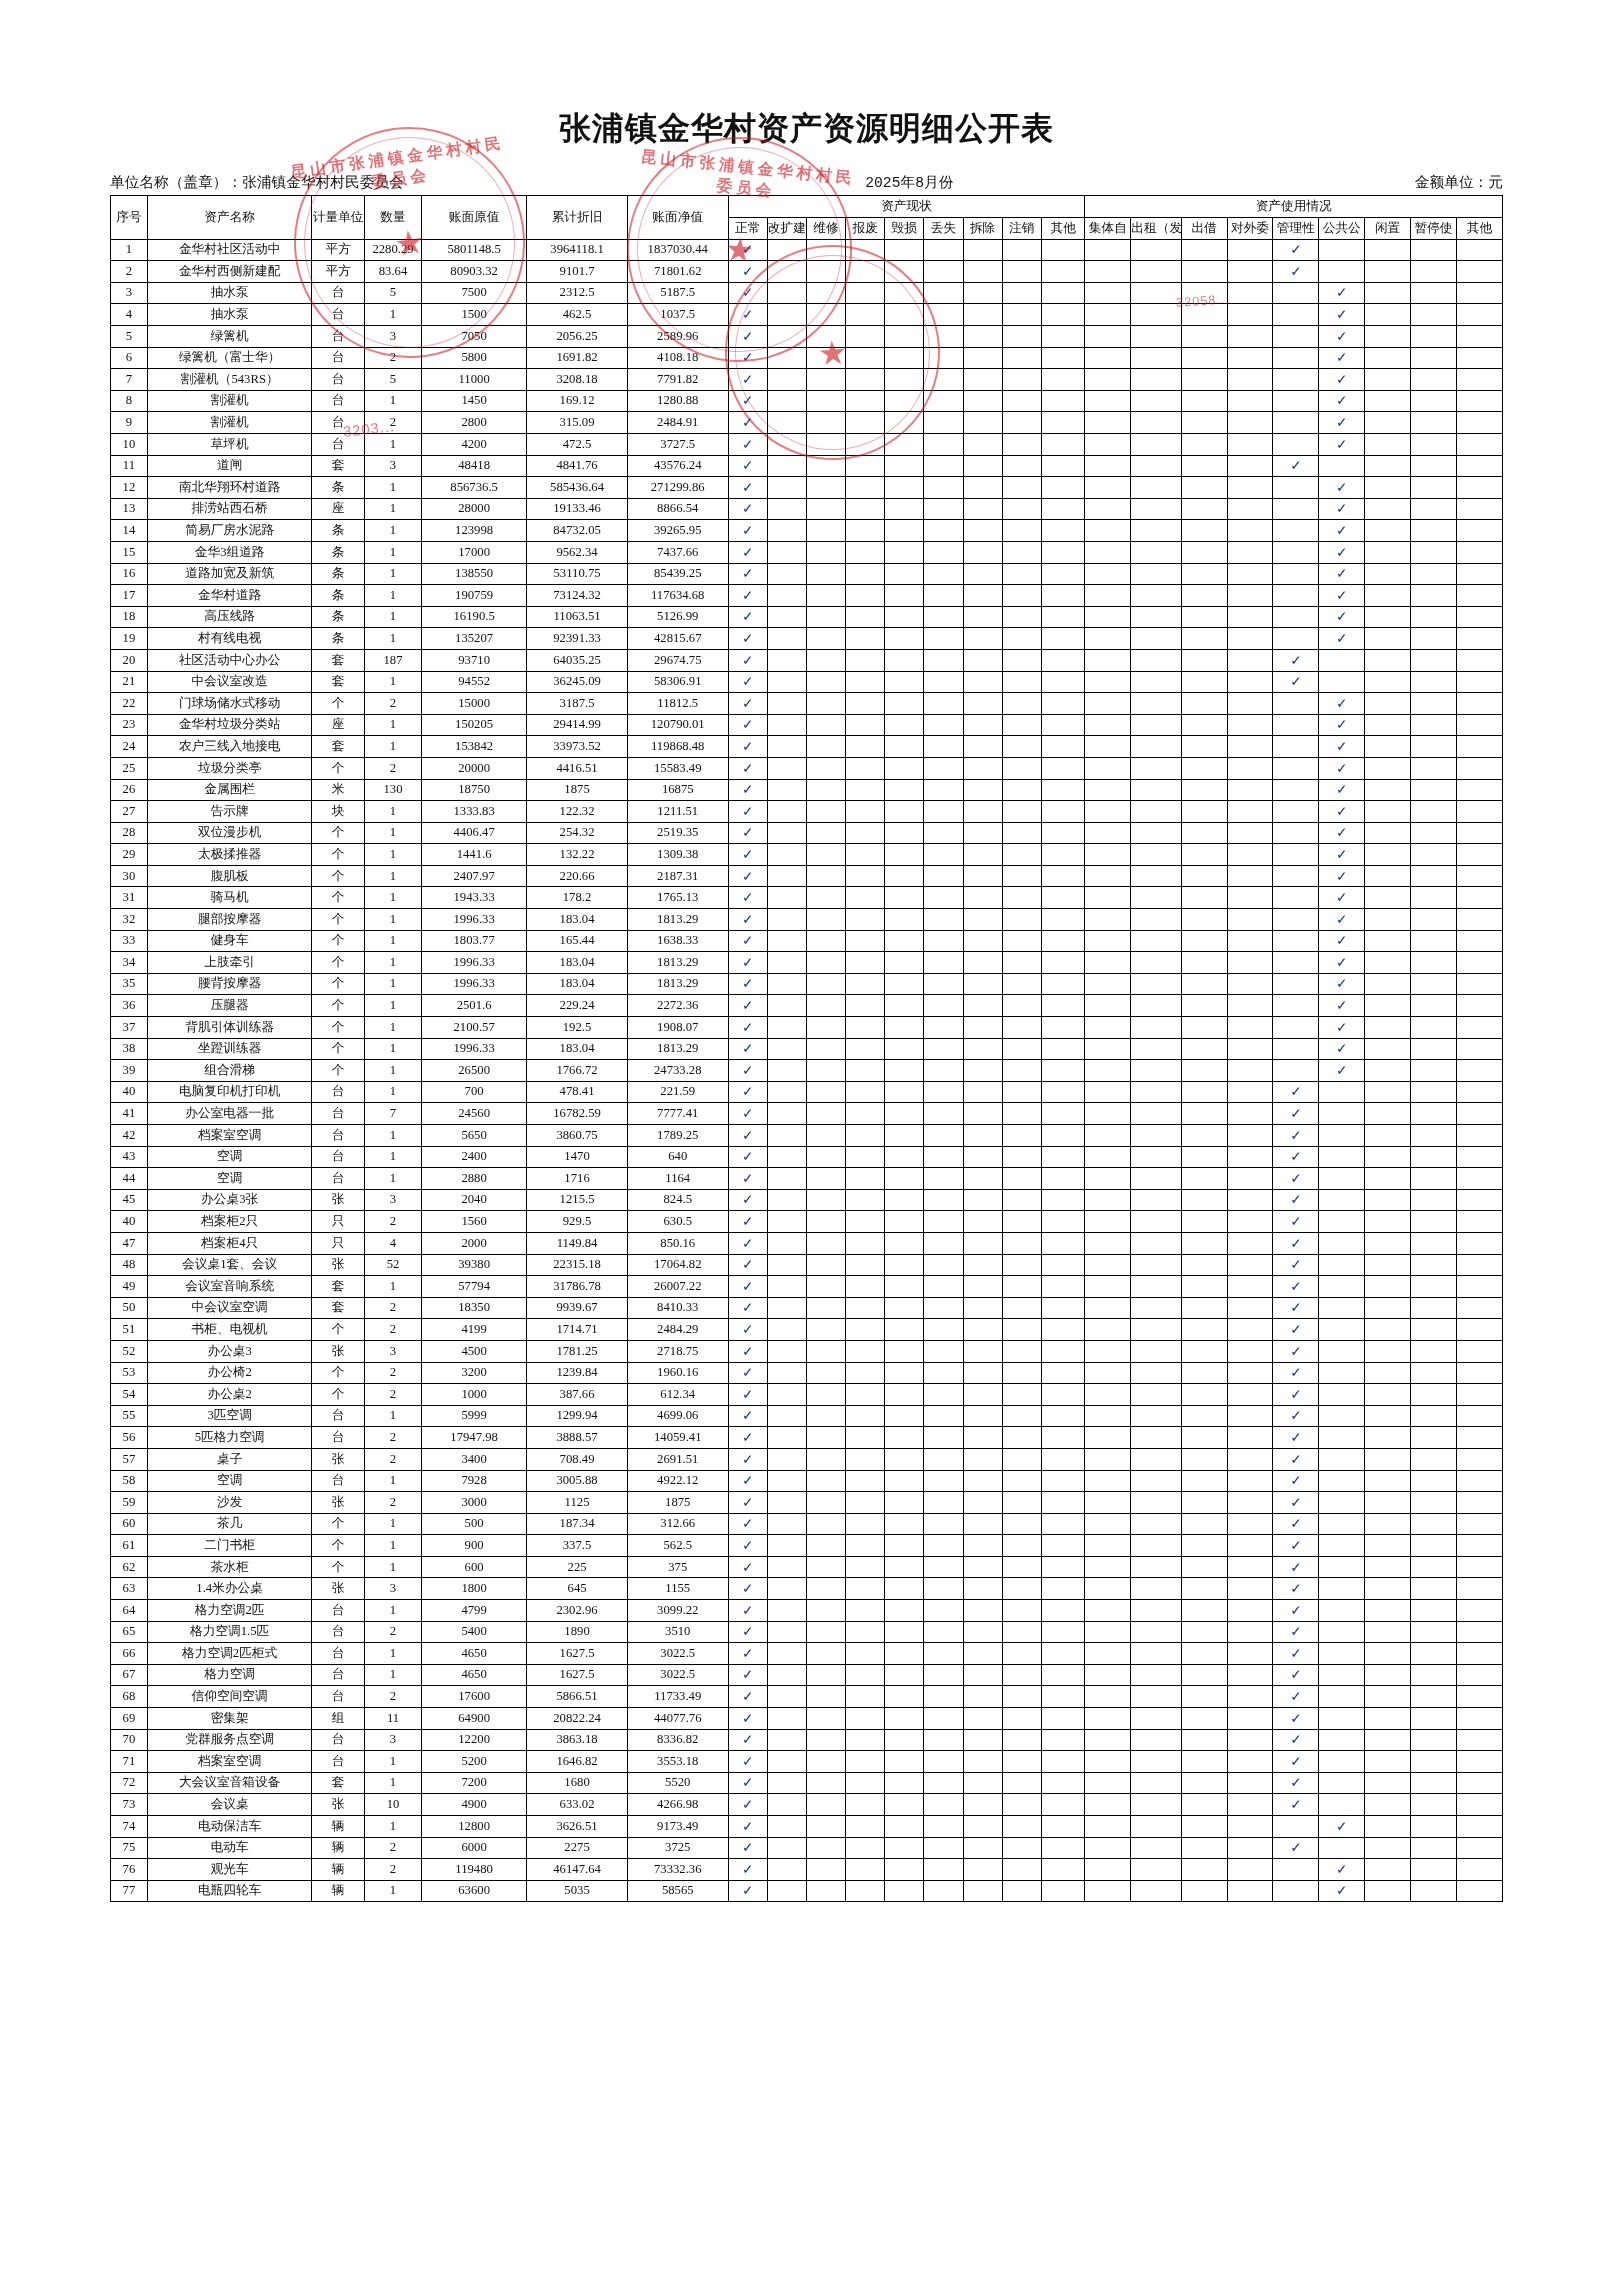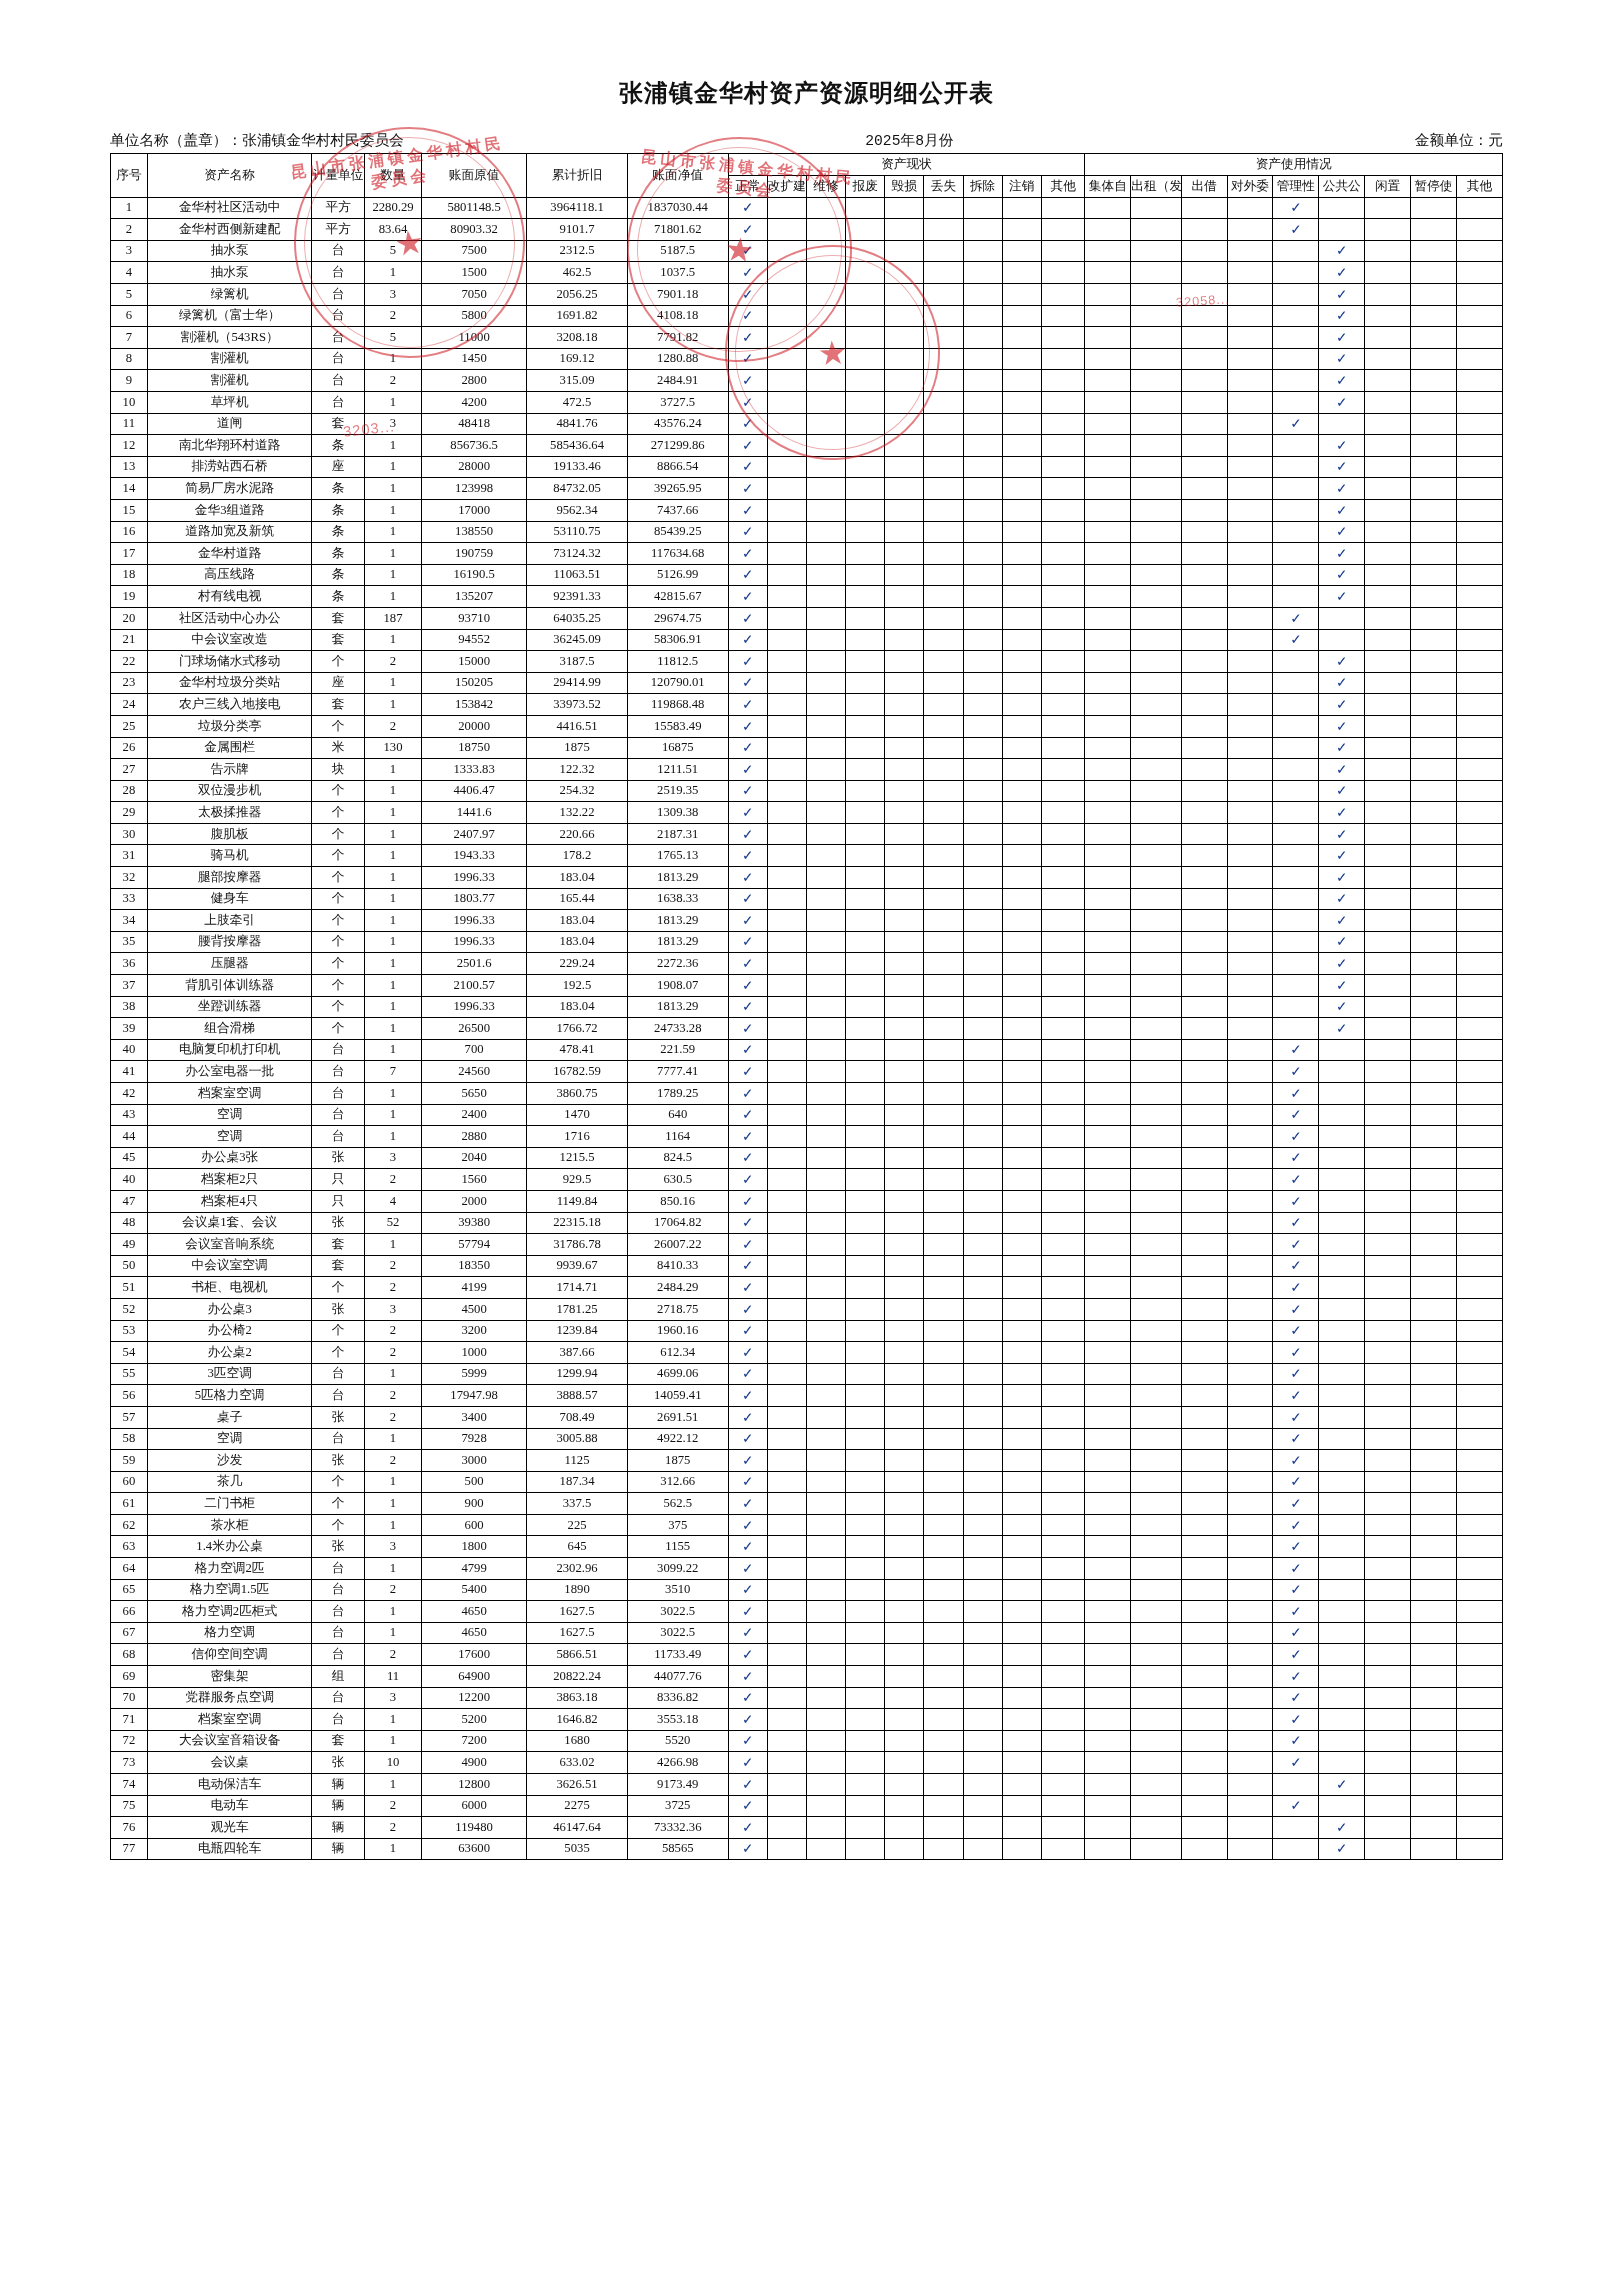--- a/index.html
+++ b/index.html
@@ -16,24 +16,24 @@
   }
   .page {
     position: relative;
     width: 1613px;
     height: 2285px;
     box-sizing: border-box;
     padding: 0;
   }
   .doc-title {
     text-align: center;
-    font-size: 24px;
+    font-size: 32px;
     font-weight: bold;
     letter-spacing: 1px;
-    padding-top: 77px;
+    padding-top: 107px;
     font-family: "Liberation Serif", serif;
   }
   .meta-row {
     display: flex;
     justify-content: space-between;
     font-size: 14.7px;
     padding: 21.6px 110px 3.9px 110px;
   }
   .meta-center {
     font-size: 14.7px;
@@ -353,21 +353,21 @@
             <td class="check"></td>
             <td class="check"></td>
           </tr>
           <tr>
             <td>5</td>
             <td class="name">绿篱机</td>
             <td>台</td>
             <td class="num">3</td>
             <td class="num">7050</td>
             <td class="num">2056.25</td>
-            <td class="num">7901.18</td>
+            <td class="num">2589.96</td>
             <td class="check"><span class="chk">✓</span></td>
             <td class="check"></td>
             <td class="check"></td>
             <td class="check"></td>
             <td class="check"></td>
             <td class="check"></td>
             <td class="check"></td>
             <td class="check"></td>
             <td class="check"></td>
             <td class="check"></td>

